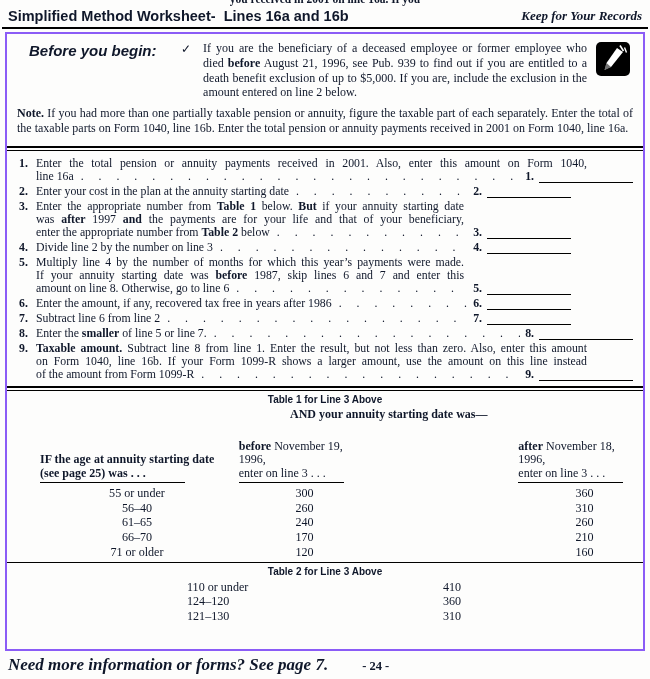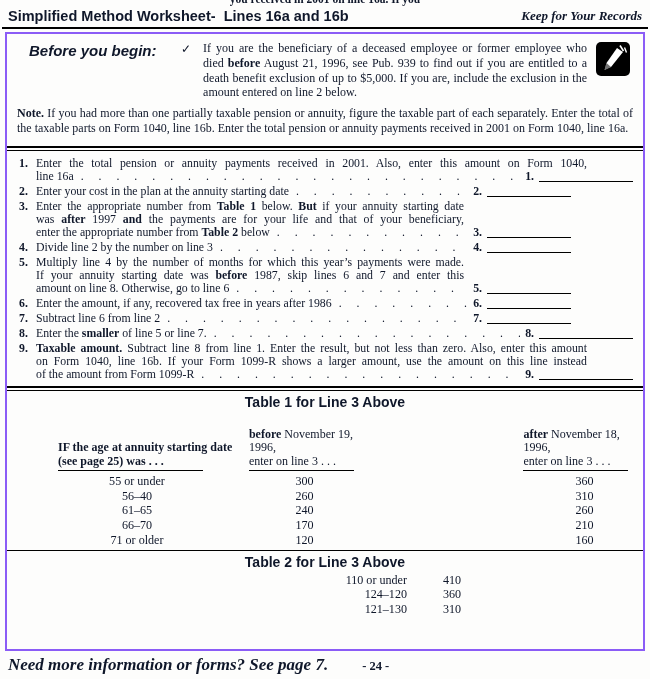--- a/index.html
+++ b/index.html
@@ -33,50 +33,50 @@
   .rule-double{border-top:2px solid #000;border-bottom:1px solid #000;height:2px;}
   .rule-single{border-top:1.5px solid #000;margin-top:2px;}
 
   
   .ws{padding:6px 10px 3px 12px;font-size:11.8px;line-height:13.1px;}
   .item{display:flex;margin-bottom:1.8px;}
   .item .num{width:17px;flex:0 0 auto;font-weight:bold;}
   .item .body{flex:1 1 auto;min-width:0;}
   .line.wrap{width:551px;text-align:justify;text-align-last:justify;}
   .body.narrow .line.wrap{width:428px;}
-  .line.last{display:flex;align-items:center;}
+  .line.last{display:flex;align-items:flex-end;}
   .line.last .txt{white-space:nowrap;}
   .leader{flex:1 1 auto;min-width:0;overflow:hidden;white-space:nowrap;margin:0 5px 0 7px;
           letter-spacing:5px;word-spacing:2px;}
   .entry-num{font-weight:bold;margin-right:5px;flex:0 0 auto;}
   .uline{flex:0 0 auto;border-bottom:1.6px solid #000;height:10px;}
   .uline.right{width:94px;}
   .uline.indent{width:84px;}
   .spacer{flex:0 0 auto;width:62px;}
 
   
   .tbl-title{text-align:center;font-family:"Liberation Sans", sans-serif;font-weight:bold;
-             font-size:14px;margin:3px 0 2px 0;}
+             font-size:10px;margin:3px 0 2px 0;}
   .t1-and{margin-left:283px;font-weight:bold;font-size:12px;margin-top:1px;}
   .t-heads{display:flex;align-items:flex-end;font-weight:bold;font-size:12px;line-height:13.8px;margin-top:2px;}
   .t-heads .hl2{font-weight:bold;}
   .hcol .hrl{border-top:1.4px solid #000;margin-top:1px;}
-  .t1h1{margin-left:51px;width:200px;}  .t1h1 .hrl{width:145px;}
+  .t1h1{margin-left:33px;width:200px;}  .t1h1 .hrl{width:145px;}
   .t1h2{margin-left:7px;width:130px;}   .t1h2 .hrl{width:105px;}
   .t1h3{margin-left:155px;width:130px;margin-top:16px;} .t1h3 .hrl{width:105px;}
   .t1h2 .hl1 .rest,.t1h3 .hl1 .rest,.t1h2 .hl2,.t1h3 .hl2{font-weight:normal;}
   .trows{margin-top:3px;font-size:12.1px;}
   .t1row{display:flex;height:14.7px;line-height:14.7px;}
   .t1row .c1{margin-left:35px;width:190px;text-align:center;}
   .t1row .c2{margin-left:15px;width:115px;text-align:center;}
   .t1row .c3{margin-left:165px;width:115px;text-align:center;}
   .t2h1{margin-left:33px;width:250px;}  .t2h1 .hrl{width:162px;}
   .t2h2{margin-left:102px;width:160px;} .t2h2 .hrl{width:124px;}
   .t2row{display:flex;height:14.8px;line-height:14.8px;}
-  .t2row .c1{margin-left:180px;width:220px;text-align:right;}
+  .t2row .c1{margin-left:180px;width:220px;text-align:left;}
   .t2row .c2{margin-left:0;width:90px;text-align:center;}
 
   
   .footer{display:flex;align-items:baseline;padding:4px 8px 0 8px;}
   .f-left{font-weight:bold;font-style:italic;font-size:17px;}
   .f-page{font-weight:bold;font-size:12.5px;margin-left:34px;}
 </style>
 </head>
 <body>
 
@@ -224,20 +224,21 @@
               <span class="entry-num">9.</span>
               <span class="uline right"></span>
             </div>
           </div>
         </div>
       </div>
 
     <div class="rule-double"></div>
 
     <div class="tbl-title">Table 1 for Line 3 Above</div>
+    <div class="t1-and">AND your annuity starting date was—</div>
 
     <div class="t-heads">
       <div class="hcol t1h1">
         <div class="hl1">IF the age at annuity starting date</div>
         <div class="hl2">(see page 25) was . . .</div>
         <div class="hrl"></div>
       </div>
       <div class="hcol t1h2">
         <div class="hl1"><span>before</span><span class="rest"> November 19, 1996,</span></div>
         <div class="hl2">enter on line 3 . . .</div>

